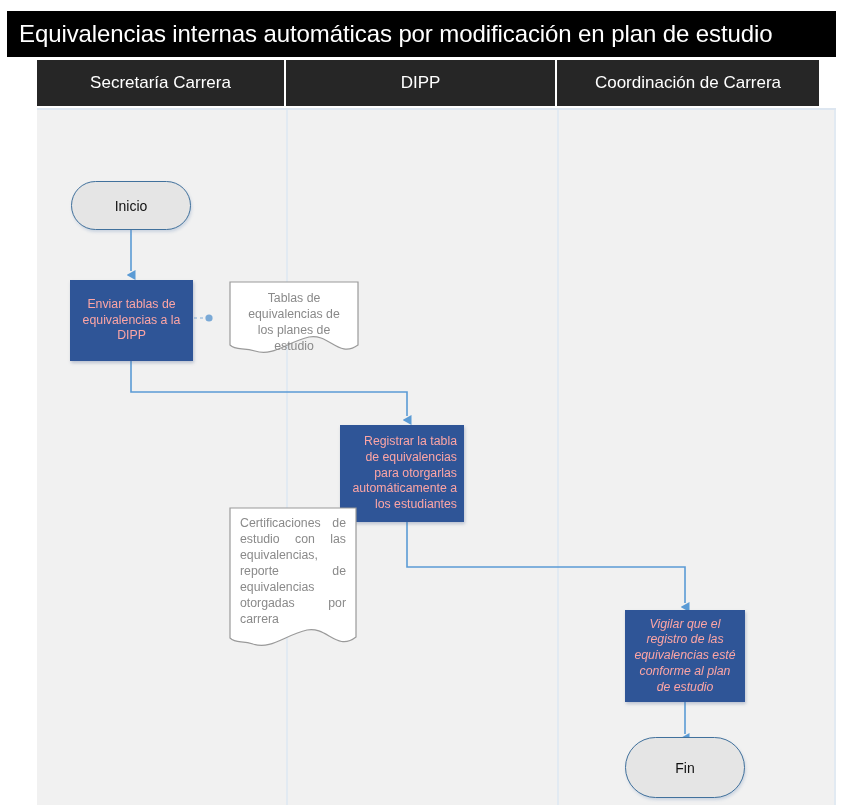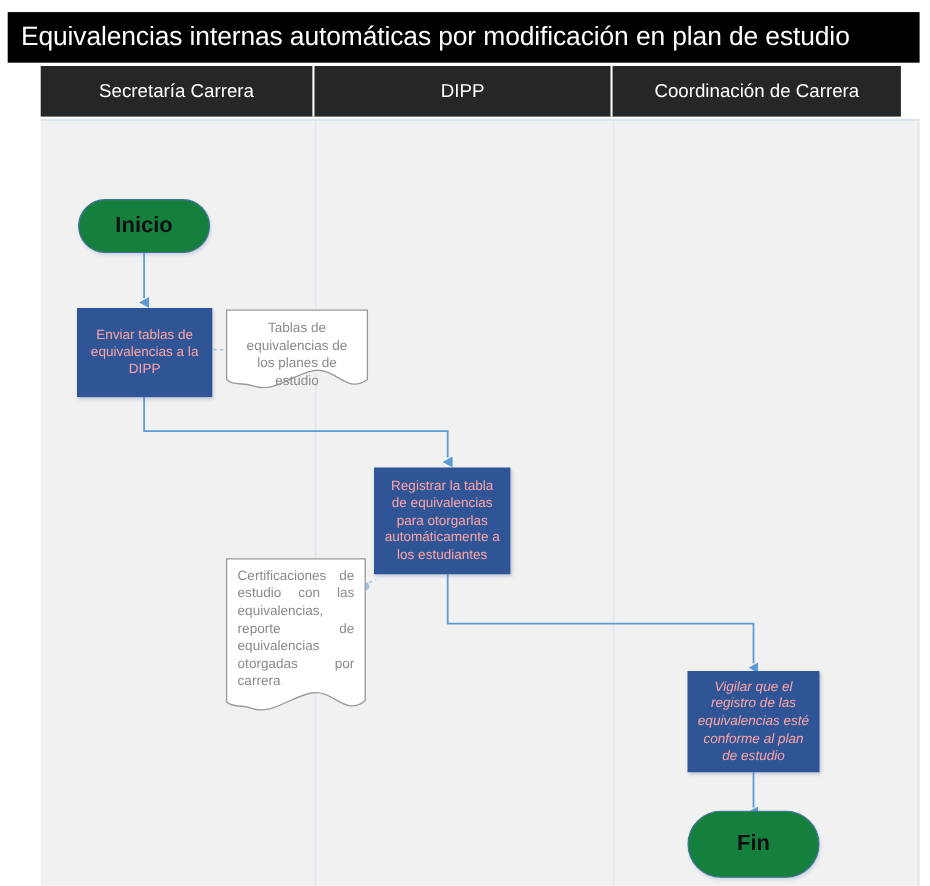--- a/index.html
+++ b/index.html
@@ -110,40 +110,41 @@
   .node {
     position: absolute;
     box-sizing: border-box;
     display: flex;
     align-items: center;
     justify-content: center;
     text-align: center;
   }
 
   .terminal {
-    background: #15803d;
+    background: #e5e5e5;
     border: 1.3px solid #41719c;
     border-radius: 999px;
     color: #111111;
-    font-size: 20px;
-    font-weight: bold;
+    font-size: 14px;
+    font-weight: normal;
     box-shadow: 1px 2px 3px rgba(120,150,190,0.30);
   }
 
   .process {
     background: #2f5597;
     color: #fca5a5;
     font-size: 12.3px;
     line-height: 1.28;
     padding: 4px 7px;
     box-shadow: 1px 2px 3px rgba(90,110,150,0.35);
   }
 
   .doc-wrap {
     position: absolute;
+    margin-left: 24px;
   }
   .doc-wrap svg { position: absolute; left: 0; top: 0; }
   .doc-text {
     position: absolute;
     left: 0;
     top: 0;
     box-sizing: border-box;
     color: #8a8a8a;
     font-size: 12.3px;
     line-height: 1.30;
@@ -216,21 +217,21 @@
 
   <div class="node process" style="left:70px; top:280px; width:123px; height:81px;">Enviar tablas de equivalencias a la DIPP</div>
 
   <div class="doc-wrap" style="left:205px; top:281px; width:130px; height:77px;">
     <svg width="130" height="77">
       <path d="M1,1 L129,1 L129,64 C110,78 100,52 80,56 C58,61 44,76 26,70 C14,66 7,70 1,64 Z" fill="#ffffff" stroke="#9a9a9a" stroke-width="1.2"></path>
     </svg>
     <div class="doc-text centered" style="width:130px; height:77px;">Tablas de equivalencias de los planes  de estudio</div>
   </div>
 
-  <div class="node process" style="left:340px; top:425px; width:124px; height:97px;">Registrar la tabla de equivalencias para otorgarlas automáticamente a los estudiantes</div>
+  <div class="node process" style="left:340px; top:425px; width:124px; height:97px;text-align:right;">Registrar la tabla de equivalencias para otorgarlas automáticamente a los estudiantes</div>
 
   <div class="doc-wrap" style="left:205px; top:507px; width:128px; height:144px;">
     <svg width="128" height="144">
       <path d="M1,1 L127,1 L127,130 C108,145 98,119 78,123 C56,128 42,143 24,137 C13,133 7,137 1,131 Z" fill="#ffffff" stroke="#9a9a9a" stroke-width="1.2"></path>
     </svg>
     <div class="doc-text" style="width:128px; height:144px;">Certificaciones de estudio con las equivalencias, reporte de equivalencias otorgadas por carrera</div>
   </div>
 
   <div class="node process" style="left:625px; top:610px; width:120px; height:92px;font-style:italic;">Vigilar que el registro de las equivalencias esté conforme al plan de estudio</div>
 

